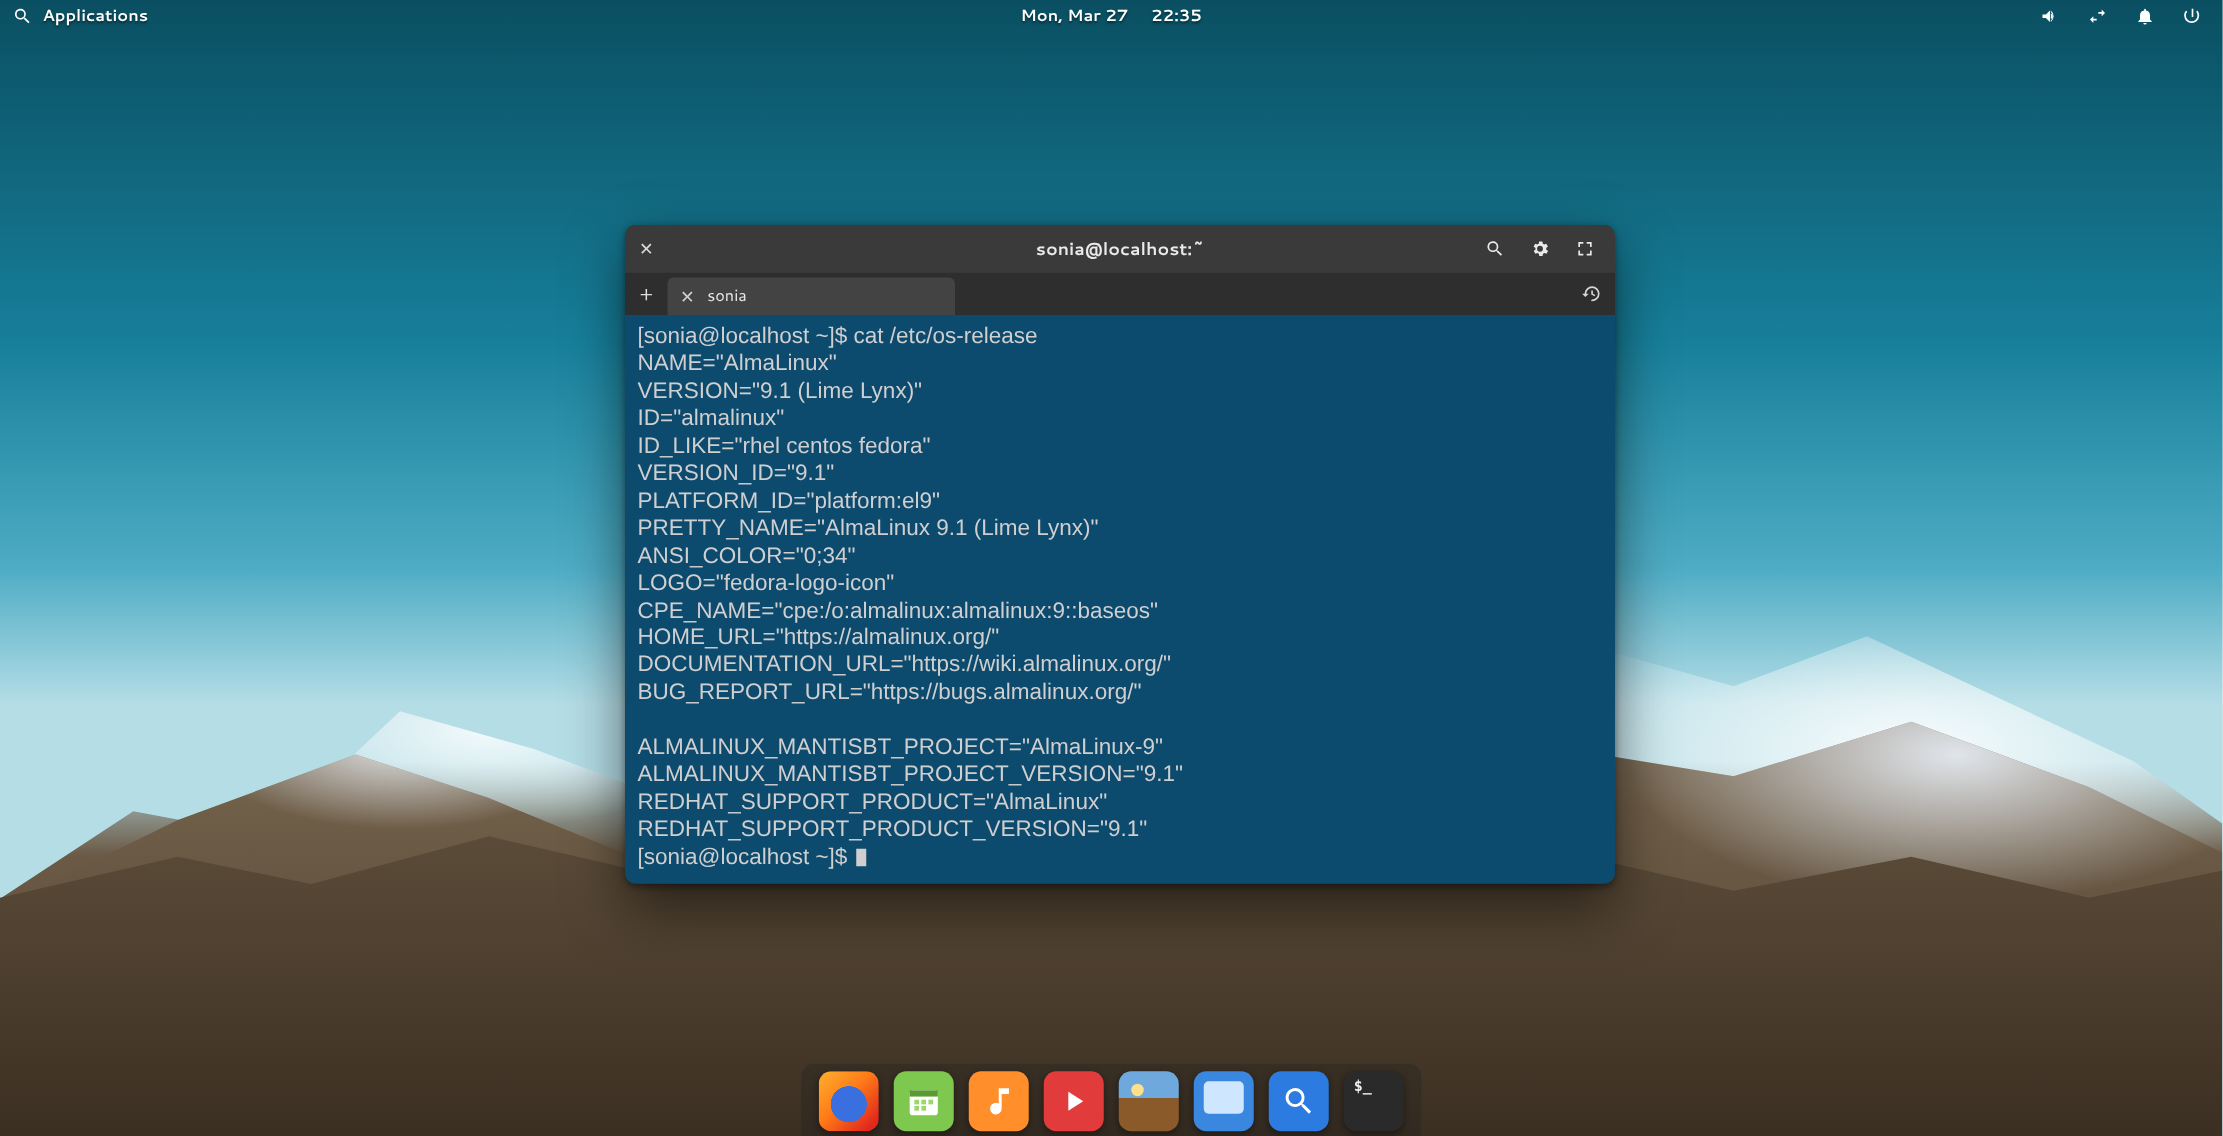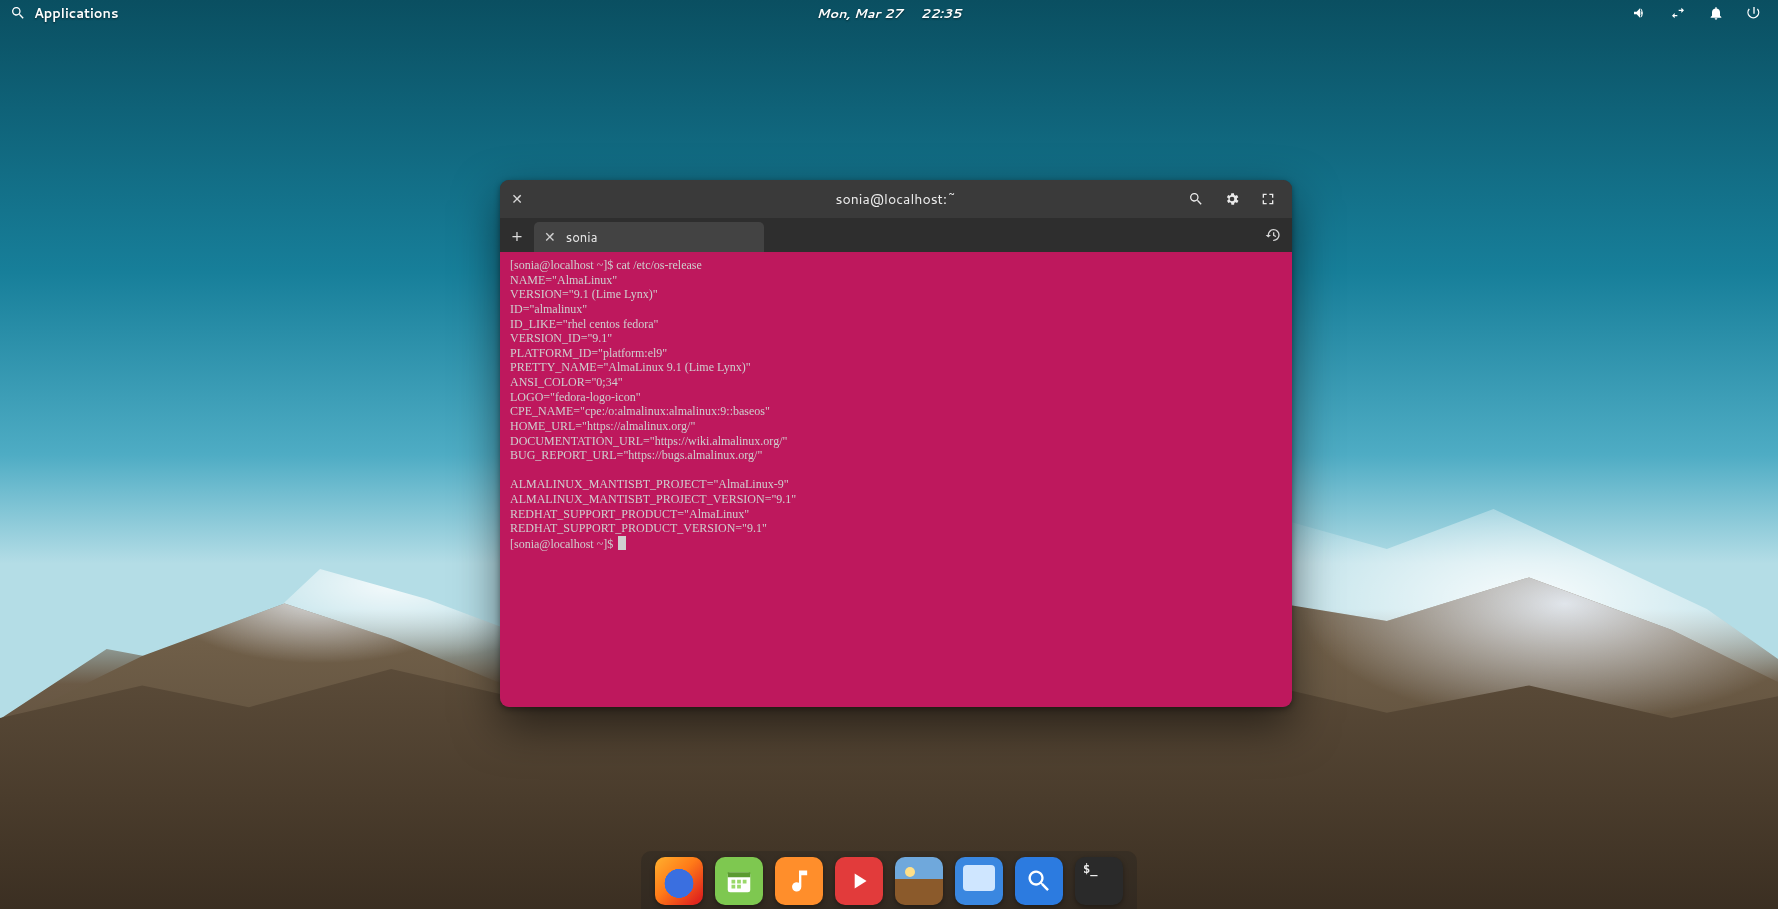--- a/index.html
+++ b/index.html
@@ -49,21 +49,21 @@
 }
 
 
 .top-panel {
   position: absolute; top: 0; left: 0; right: 0; height: 26px;
   display: flex; align-items: center; color: #fff;
   font-size: 13px; font-weight: 600; text-shadow: 0 1px 2px rgba(0,0,0,.5);
   z-index: 50;
 }
 .panel-left { display: flex; align-items: center; gap: 8px; padding-left: 10px; }
-.panel-center { position: absolute; left: 50%; transform: translateX(-50%); display: flex; gap: 18px; font-style: italic; }
+.panel-center { position: absolute; left: 50%; transform: translateX(-50%); display: flex; gap: 18px; }
 .panel-right { margin-left: auto; display: flex; align-items: center; gap: 22px; padding-right: 16px; }
 .top-icon { width: 16px; height: 16px; display: inline-flex; align-items: center; justify-content: center; }
 .top-icon svg { width: 16px; height: 16px; fill: #fff; }
 
 
 .terminal-window {
   position: absolute;
   left: 500px; top: 180px;
   width: 792px; height: 527px;
   background: #3a3a3a;
@@ -72,44 +72,44 @@
   overflow: hidden;
   z-index: 40;
   display: flex; flex-direction: column;
 }
 .term-titlebar {
   height: 38px; display: flex; align-items: center; color: #eaeaea;
   background: #3a3a3a;
   position: relative;
 }
 .term-title-close { width: 34px; text-align: center; font-size: 14px; color: #d8d8d8; cursor: pointer; }
-.term-title-text { position: absolute; left: 50%; transform: translateX(-50%); font-size: 14px; font-weight: 400; }
+.term-title-text { position: absolute; left: 50%; transform: translateX(-50%); font-size: 14px; font-weight: 700; }
 .term-title-actions { margin-left: auto; display: flex; gap: 8px; padding-right: 10px; }
 .term-title-actions .top-icon svg { fill: #eaeaea; }
 .term-act { width: 28px; height: 28px; display: flex; align-items: center; justify-content: center; cursor: pointer; border-radius: 4px; }
 
 .term-tabbar {
   height: 34px; background: #2e2e2e; display: flex; align-items: stretch;
 }
 .term-newtab { width: 34px; display:flex; align-items:center; justify-content:center; color:#ddd; cursor:pointer; font-size: 16px; }
 .term-tab {
   display: flex; align-items: center; gap: 10px; padding: 0 12px 0 10px;
   background: #434343; color: #e8e8e8; font-size: 13px;
   border-top-left-radius: 5px; border-top-right-radius: 5px;
   margin-top: 4px; min-width: 230px;
 }
 .term-tab-close { font-size: 14px; color: #cfcfcf; cursor: pointer; }
 .term-tab-label { flex: 1; text-align: left; }
 .term-tab-history { margin-left: auto; width: 38px; display:flex; align-items:center; justify-content:center; cursor:pointer; }
 .term-tab-history svg { width: 16px; height: 16px; fill: #d6d6d6; }
 
 .term-body {
-  flex: 1; background: #be185d; color: #cfcfcf;
-  font-family: Liberation Serif, serif;
-  font-size: 12px; line-height: 1.22;
+  flex: 1; background: #0c4a6e; color: #cfcfcf;
+  font-family: Liberation Sans, sans-serif;
+  font-size: 18px; line-height: 1.22;
   padding: 6px 10px 8px 10px;
   white-space: pre;
 }
 .cursor-block {
   display: inline-block; width: 8px; height: 14px; background: #cfcfcf; vertical-align: -2px; margin-left: 2px;
 }
 
 
 .dock {
   position: absolute; bottom: 0; left: 50%; transform: translateX(-50%);

